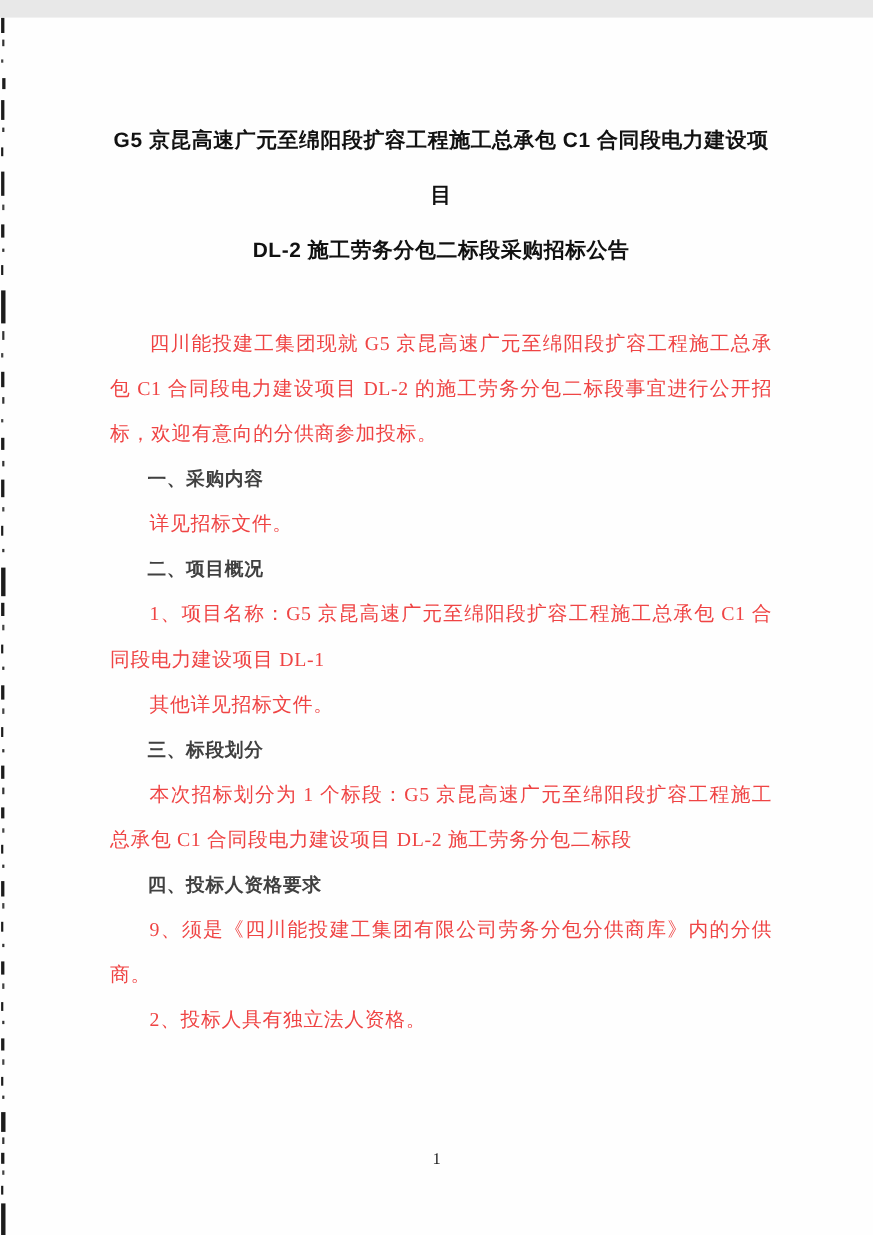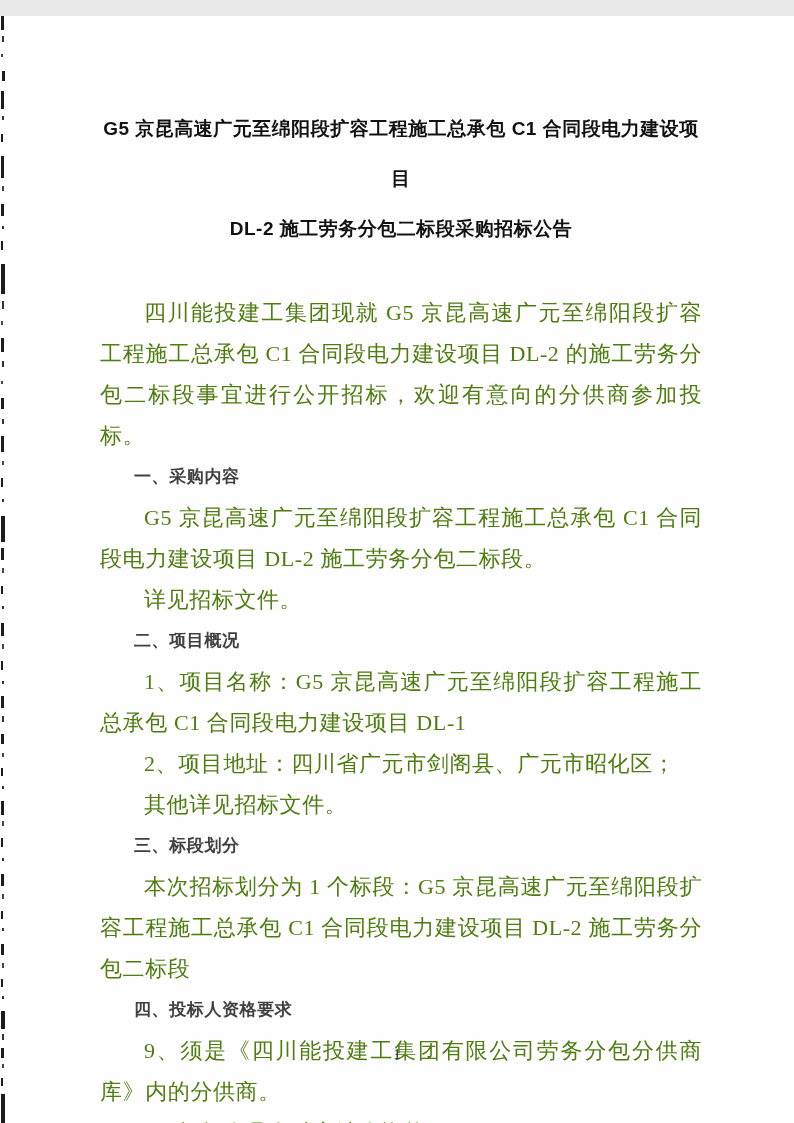--- a/index.html
+++ b/index.html
@@ -37,27 +37,27 @@
     font-size: 19px;
     line-height: 50px;
     text-align: center;
     color: #111;
     letter-spacing: 0.5px;
   }
   .title-spacer {
     height: 38px;
   }
   .para {
-    font-size: 22px;
+    font-size: 18px;
     line-height: 41px;
     text-align: justify;
     text-indent: 2em;
     margin: 0;
     letter-spacing: 0.6px;
-    color: #4d7c0f;
+    color: #ef4444;
   }
   .sec-heading {
     font-family: "Liberation Sans", "DejaVu Sans", sans-serif;
     font-weight: 700;
     font-size: 17px;
     line-height: 41px;
     text-indent: 2em;
     margin: 0;
     letter-spacing: 0.6px;
     color: #404040;
@@ -146,26 +146,24 @@
     <div class="doc-title">
       <div>G5 京昆高速广元至绵阳段扩容工程施工总承包 C1 合同段电力建设项目</div>
       <div>DL-2 施工劳务分包二标段采购招标公告</div>
     </div>
 
     <div class="title-spacer"></div>
 
     <p class="para">四川能投建工集团现就 G5 京昆高速广元至绵阳段扩容工程施工总承包 C1 合同段电力建设项目 DL-2 的施工劳务分包二标段事宜进行公开招标，欢迎有意向的分供商参加投标。</p>
 
     <h2 class="sec-heading">一、采购内容</h2>
-    <p class="para">G5 京昆高速广元至绵阳段扩容工程施工总承包 C1 合同段电力建设项目 DL-2 施工劳务分包二标段。</p>
     <p class="para">详见招标文件。</p>
 
     <h2 class="sec-heading">二、项目概况</h2>
     <p class="para">1、项目名称：G5 京昆高速广元至绵阳段扩容工程施工总承包 C1 合同段电力建设项目 DL-1</p>
-    <p class="para">2、项目地址：四川省广元市剑阁县、广元市昭化区；</p>
     <p class="para">其他详见招标文件。</p>
 
     <h2 class="sec-heading">三、标段划分</h2>
     <p class="para">本次招标划分为 1 个标段：G5 京昆高速广元至绵阳段扩容工程施工总承包 C1 合同段电力建设项目 DL-2 施工劳务分包二标段</p>
 
     <h2 class="sec-heading">四、投标人资格要求</h2>
     <p class="para">9、须是《四川能投建工集团有限公司劳务分包分供商库》内的分供商。</p>
     <p class="para">2、投标人具有独立法人资格。</p>
 
   </div>

